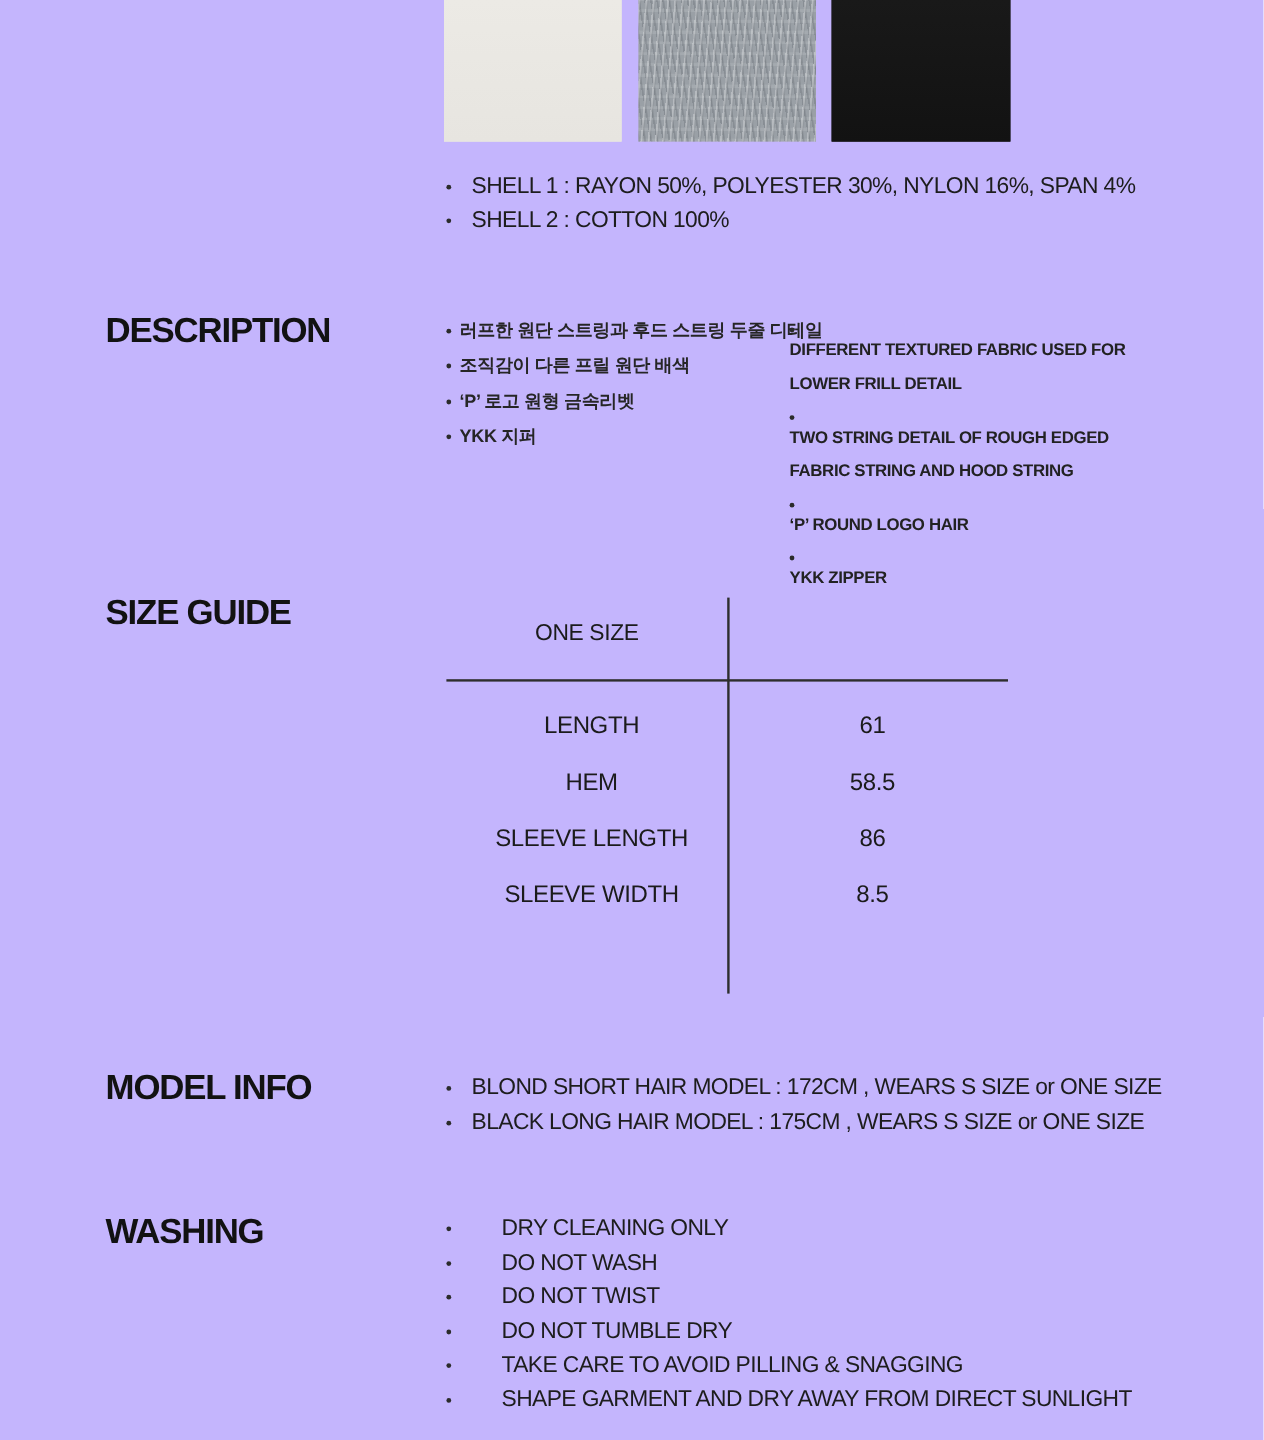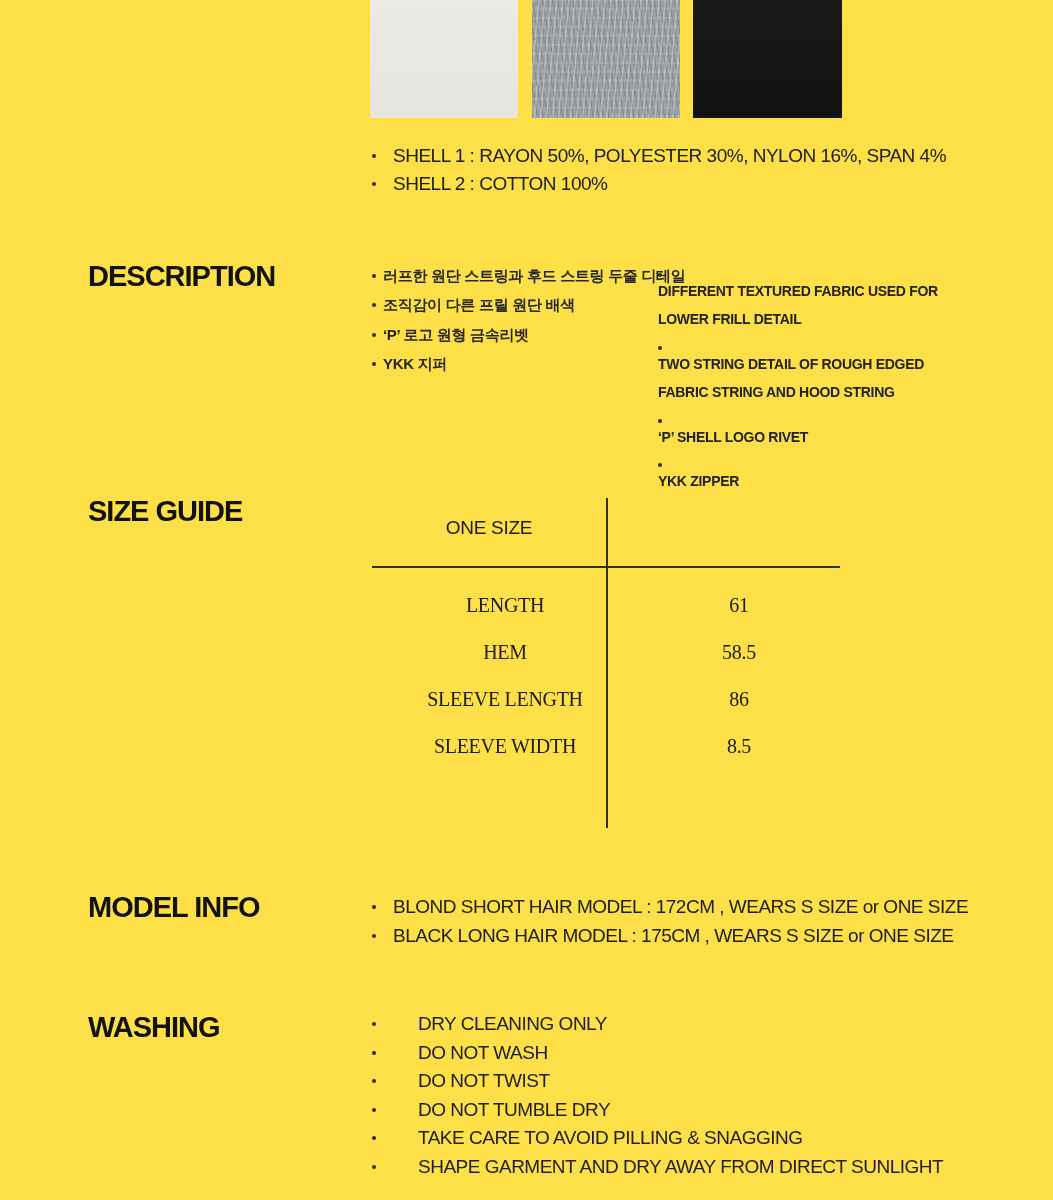--- a/index.html
+++ b/index.html
@@ -1,20 +1,20 @@
 <!DOCTYPE html>
 <html><head>
 <meta charset="utf-8">
 <style>
   html,body{margin:0;padding:0;background:#ffffff;}
   .page{
     position:relative;
     width:1053px;
     height:1200px;
-    background:#fde047;
+    background:#c4b5fd;
     overflow:hidden;
     font-family:"Liberation Sans","DejaVu Sans",sans-serif;
     color:#1d1d1d;
   }
   
   .swatch{position:absolute;top:0;height:118px;}
   .swatch.ivory{left:370px;width:148px;background:#e9e7e2;
     background-image:linear-gradient(180deg,#eceae5 0%,#e7e5e0 100%);}
   .swatch.gray{left:532px;width:148px;background-color:#9aa0a6;
     background-image:
@@ -59,21 +59,21 @@
   .wash-list{left:372px;top:1010px;font-size:19px;letter-spacing:-0.5px;}
   .wash-list li{line-height:28.6px;gap:25px;}
   .wash-list .dot{margin-top:12px;margin-right:17px;}
   
   .sg-table{position:absolute;left:372px;top:490px;width:468px;height:340px;}
   .sg-vline{position:absolute;left:234px;top:8px;width:1.6px;height:330px;background:#2e2e2e;}
   .sg-hline{position:absolute;left:0;top:76px;width:468px;height:1.6px;background:#2e2e2e;}
   .sg-header{position:absolute;left:0;top:0;width:468px;height:76px;display:flex;}
   .sg-header .cell{width:50%;display:flex;align-items:center;justify-content:center;
     font-size:19px;letter-spacing:-0.3px;color:#1b1b1b;}
-  .sg-body{position:absolute;left:16px;top:92px;width:468px;font-family:Liberation Serif, serif;}
+  .sg-body{position:absolute;left:4px;top:92px;width:468px;}
   .sg-row{height:47px;display:flex;}
   .sg-row .cell{width:50%;display:flex;align-items:center;justify-content:center;
     font-size:20px;letter-spacing:-0.3px;color:#1b1b1b;white-space:nowrap;}
 </style>
 </head>
 <body>
 
 <div class="page">
 
   <div class="swatch ivory"></div>
@@ -123,21 +123,21 @@
     <li>
       <span class="dot"></span>
       <span class="txt">
         <span class="l1">TWO STRING DETAIL OF ROUGH EDGED</span>
         <span class="l2">FABRIC STRING AND HOOD STRING</span>
       </span>
     </li>
     <li>
       <span class="dot"></span>
       <span class="txt">
-        <span class="l1">‘P’ SHELL LOGO RIVET</span>
+        <span class="l1">‘P’ ROUND LOGO HAIR</span>
         <span class="l2"></span>
       </span>
     </li>
     <li>
       <span class="dot"></span>
       <span class="txt">
         <span class="l1">YKK ZIPPER</span>
         <span class="l2"></span>
       </span>
     </li>

